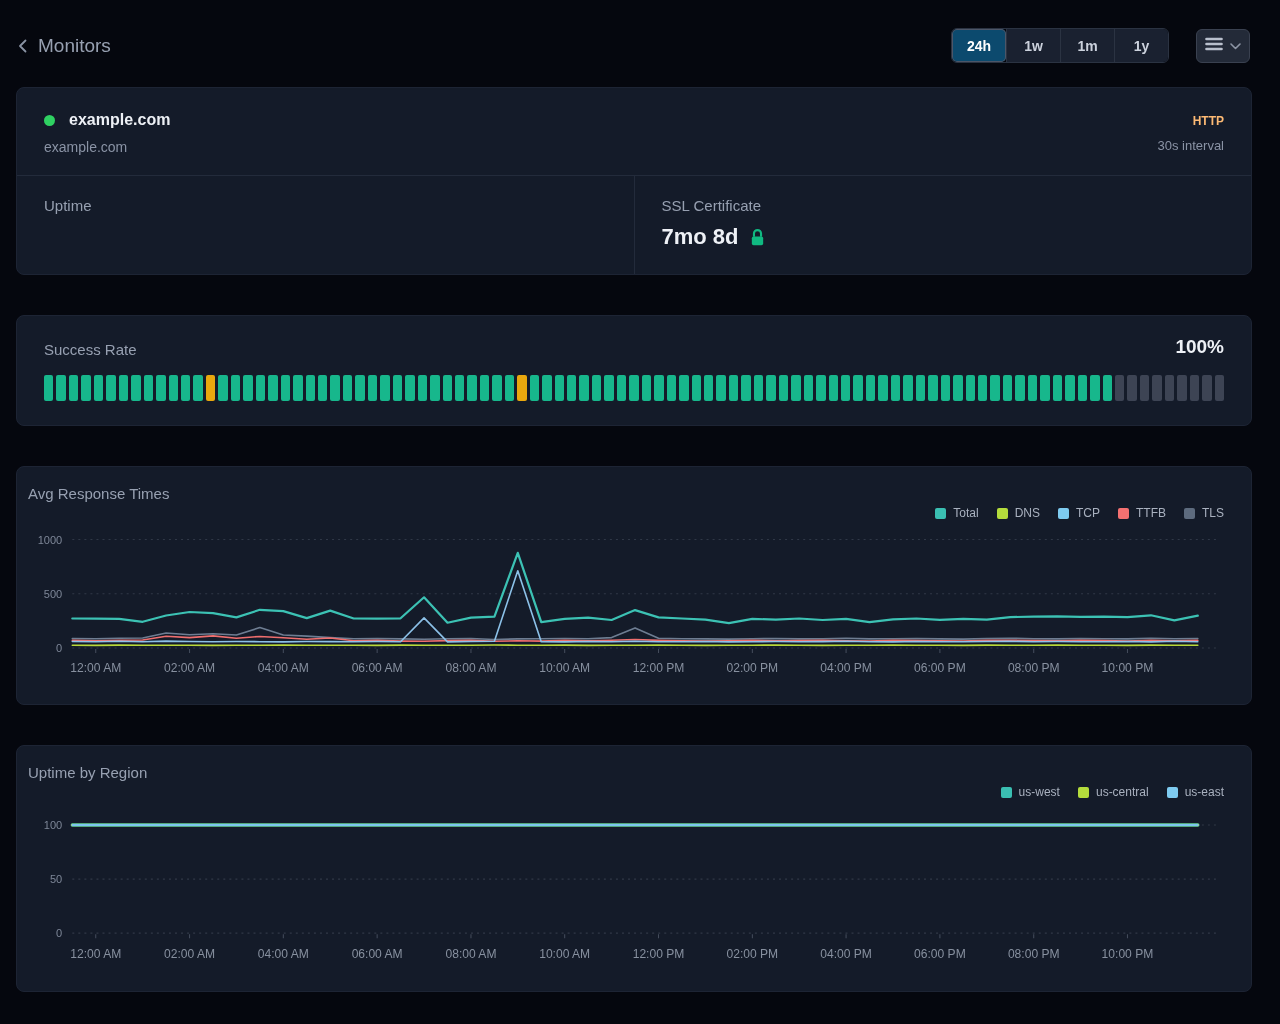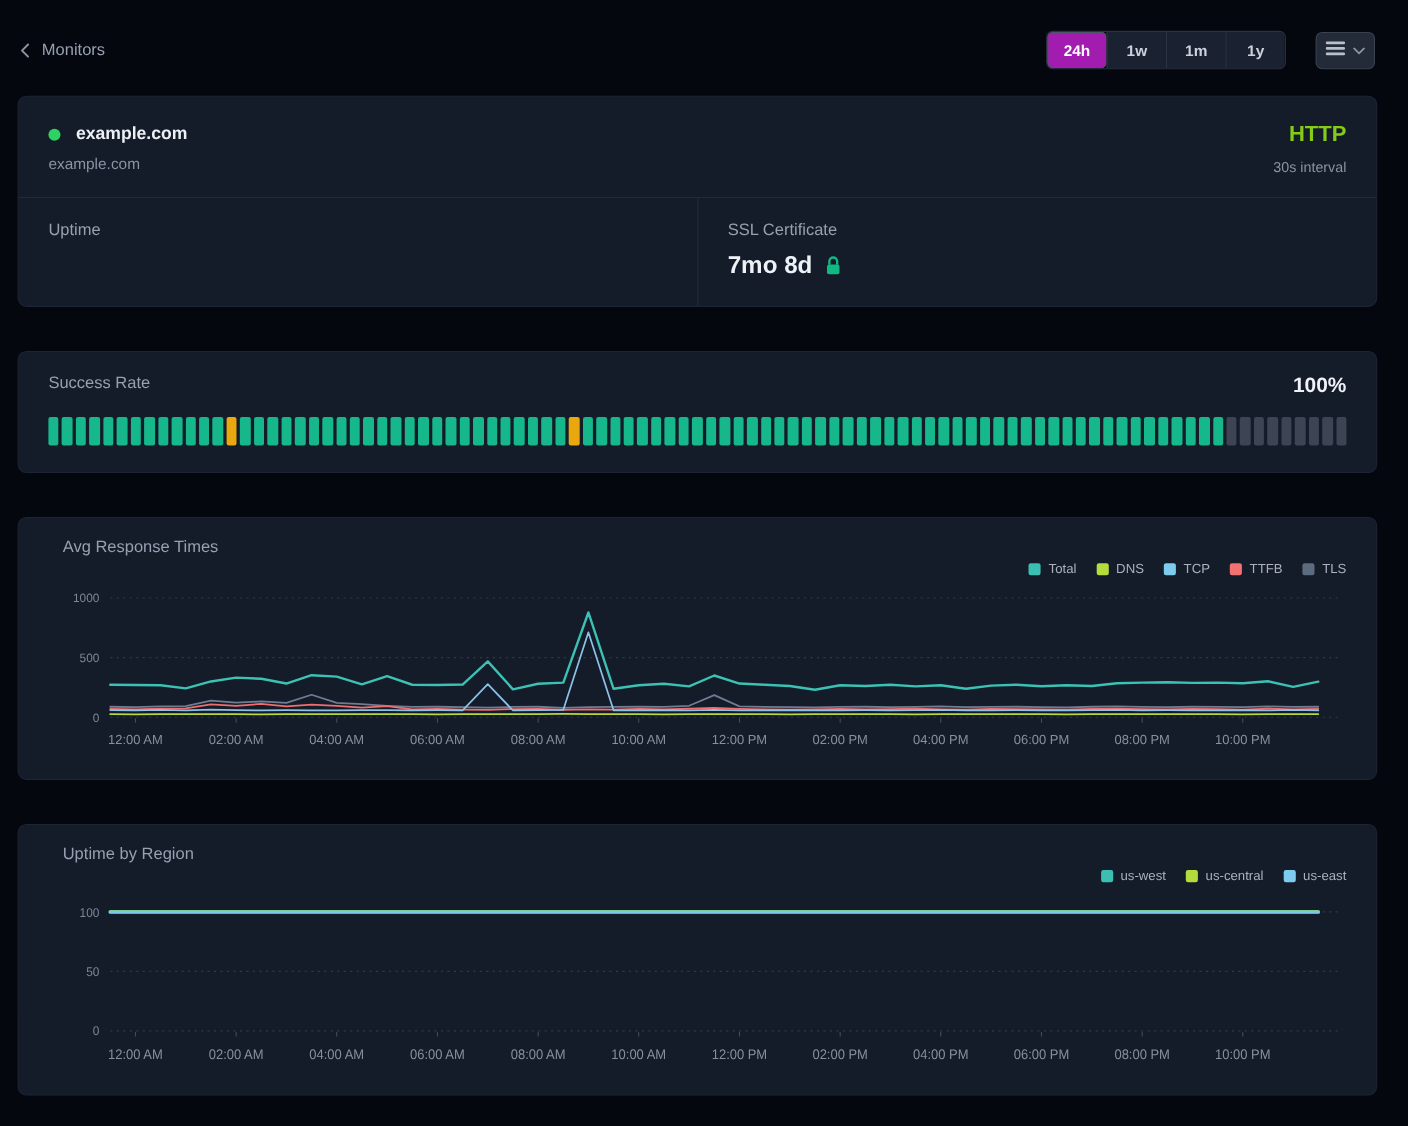--- a/index.html
+++ b/index.html
@@ -2,59 +2,59 @@
 <html><head>
 <meta charset="utf-8">
 <style>
   * { margin:0; padding:0; box-sizing:border-box; }
   html,body { background:#05070e; }
   body { font-family:"Liberation Sans", sans-serif; }
   .page { width:1280px; height:1024px; background:#05070e; padding:0 28px 0 16px; overflow:hidden; }
 
   
   .topbar { display:flex; justify-content:space-between; align-items:center; padding:28px 2px 24px 2px; }
-  .breadcrumb { display:flex; align-items:center; gap:11px; color:#97a0b1; font-size:15px; cursor:pointer; }
+  .breadcrumb { display:flex; align-items:center; gap:11px; color:#97a0b1; font-size:19px; cursor:pointer; }
   .breadcrumb svg { display:block; }
   .topbar-right { display:flex; align-items:center; }
   .range-group { display:flex; border:1px solid #2b3342; border-radius:6px; overflow:hidden; }
   .range-btn { min-width:54px; height:33px; background:#1a2130; color:#ccd2dd; border:0;
                border-left:1px solid #2b3342; font-family:inherit; font-size:14px; font-weight:600; cursor:pointer; }
   .range-btn:first-child { border-left:0; }
-  .range-btn.active { background:#a21caf; color:#ffffff; box-shadow:inset 0 0 0 1px #4d5668; border-radius:5px; }
+  .range-btn.active { background:#0c4a6e; color:#ffffff; box-shadow:inset 0 0 0 1px #4d5668; border-radius:5px; }
   .menu-btn { width:54px; height:34px; margin-left:27px; background:#232a38; border:1px solid #3a4150;
               border-radius:6px; display:inline-flex; align-items:center; justify-content:center; gap:7px; cursor:pointer; }
 
   
   .card { background:#141b29; border:1px solid #1d2434; border-radius:8px; margin-bottom:40px; }
 
   
   .monitor-head { display:flex; justify-content:space-between; padding:23px 27px 20px 27px;align-items:center; }
   .name-row { display:flex; align-items:center; gap:14px; }
   .dot { width:11px; height:11px; border-radius:50%; }
   .name { font-size:16px; font-weight:700; color:#edf0f5; }
   .url { margin-top:10px; font-size:14px; color:#8a93a5; }
   .monitor-right { text-align:right; }
-  .proto { font-size:20px; font-weight:700; color:#84cc16; }
+  .proto { font-size:12px; font-weight:700; color:#fdba74; }
   .interval { margin-top:10px; font-size:13px; color:#8a93a5; }
   .stats { display:flex; border-top:1px solid #232b3b; }
   .stat { flex:1 1 0; padding:21px 27px 24px 27px; border-left:1px solid #232b3b; }
   .stat:first-child { border-left:0; }
   .stat-label { font-size:15px; color:#97a0b1; }
   .stat-value { margin-top:10px; font-size:22px; font-weight:700; color:#eef1f6; display:flex; align-items:center; gap:10px; }
 
   
   .pad-card { padding:20px 27px 24px 27px; }
-  .card-head { display:flex; justify-content:space-between; align-items:flex-start;gap:24px; }
+  .card-head { display:flex; justify-content:space-between; align-items:flex-end;gap:24px; }
   .card-title { font-size:15px; color:#97a0b1; }
   .success-value { font-size:19px; font-weight:700; color:#eef1f6; }
   .tickbar { display:flex; gap:3px; height:26px; margin-top:17px; }
   .tick { flex:1 1 0; border-radius:2px; }
 
   
-  .chart-card { padding:18px 27px 20px 40px; }
+  .chart-card { padding:18px 27px 20px 11px; }
   .legend { display:flex; justify-content:flex-end; align-items:center; gap:18px; margin-top:4px; margin-bottom:12px; }
   .legend-item { display:flex; align-items:center; gap:7px; font-size:12px; color:#a9b1bf; cursor:pointer;text-align:center; }
   .swatch { width:11px; height:11px; border-radius:2px; display:inline-block; }
   svg.chart { width:100%; height:152px; display:block; overflow:visible; }
   svg text { font-family:"Liberation Sans", sans-serif; }
   .grid { stroke:#303847; stroke-width:1; stroke-dasharray:2 4; fill:none; }
   .ytick { fill:#7d8697; font-size:11px; }
   .xtick { fill:#87909f; font-size:12px; }
   .tickmark { stroke:#454d5d; stroke-width:1; }
   .uptime-card { margin-bottom:22px; }

